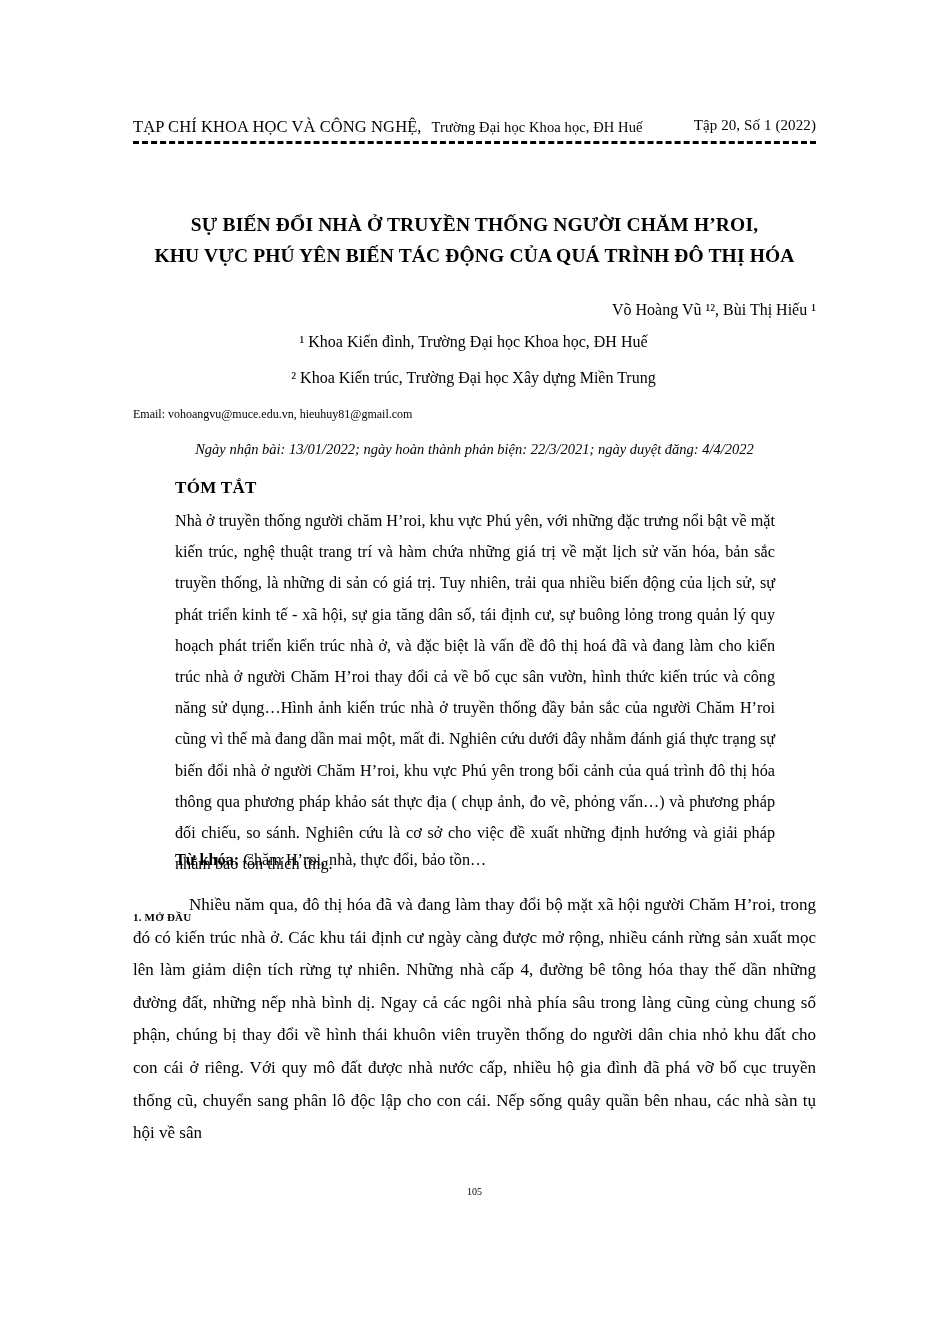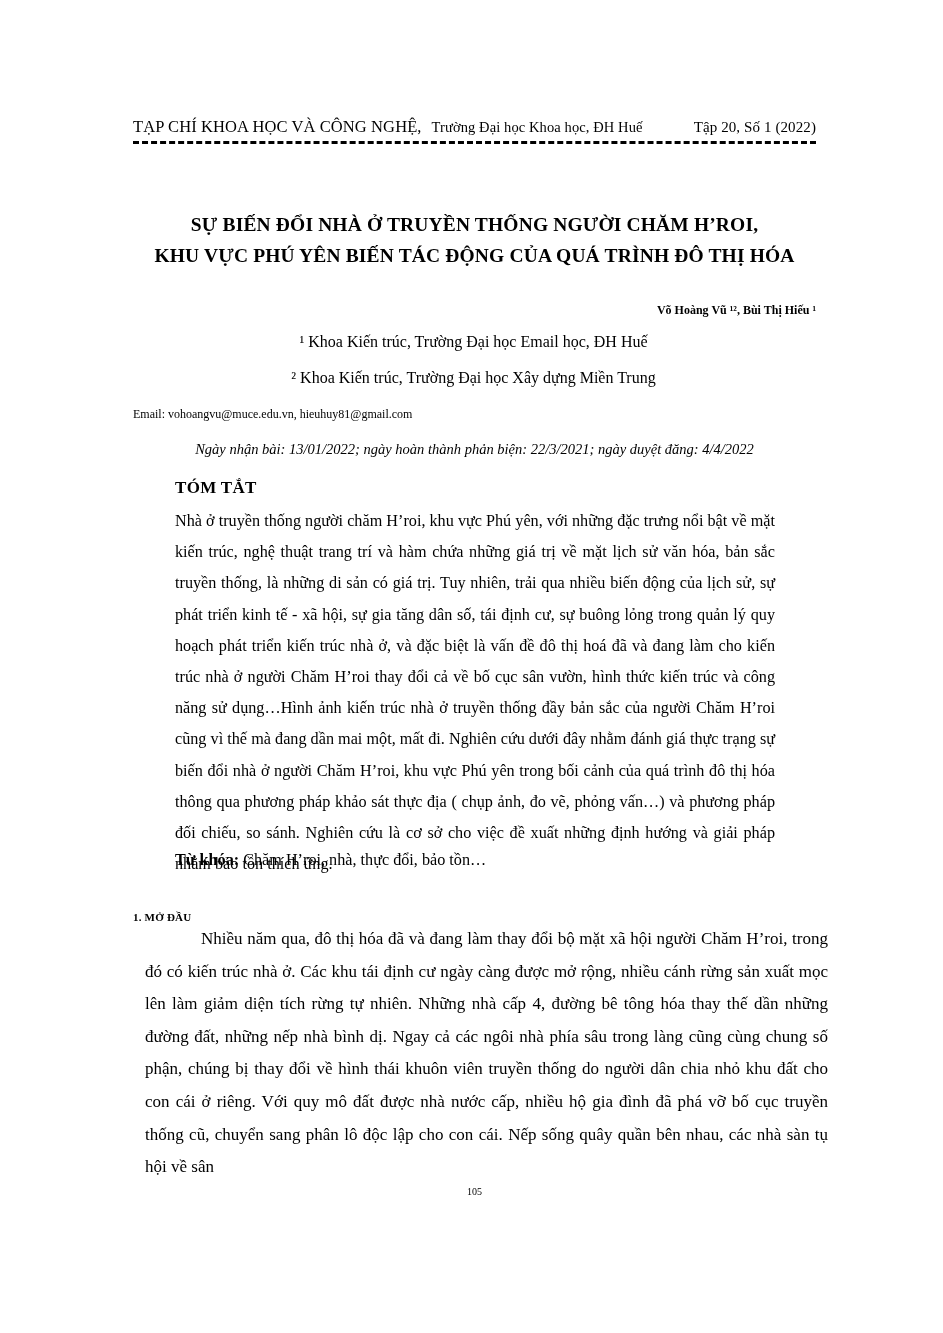--- a/index.html
+++ b/index.html
@@ -20,21 +20,21 @@
     box-sizing: border-box;
   }
 
   
   .header {
     position: absolute;
     left: 133px;
     top: 117px;
     width: 683px;
     display: flex;
-    align-items: center;
+    align-items: flex-start;
     justify-content: space-between;
     font-size: 15.5px;
     letter-spacing: 0.1px;
     white-space: nowrap;
   }
   .header-left {
     display: flex;
     align-items: baseline;
   }
   .header-journal {
@@ -71,22 +71,22 @@
 
   
   .authors-block {
     position: absolute;
     left: 133px;
     top: 296px;
     width: 683px;
     text-align: right;
   }
   .author-names {
-    font-weight: bold;
-    font-size: 12px;
+    font-weight: normal;
+    font-size: 16px;
     line-height: 28px;
   }
   .affil {
     font-size: 16px;
     line-height: 36px;
     text-align: center;
     padding-right: 2px;
   }
   .email-line {
     font-size: 12px;
@@ -139,28 +139,27 @@
     position: absolute;
     left: 133px;
     top: 911px;
     font-weight: bold;
     font-size: 11px;
     letter-spacing: 0.2px;
   }
   .section-body {
     position: absolute;
     left: 133px;
-    top: 923px;
+    top: 889px;
     width: 683px;
     font-size: 17px;
     line-height: 32.6px;
     text-align: justify;
     text-justify: inter-word;
     text-indent: 56px;
-    margin-left: 12px;
   }
 
   
   .folio {
     position: absolute;
     left: 133px;
     top: 1186px;
     width: 683px;
     text-align: center;
     font-size: 10px;
@@ -180,21 +179,21 @@
   </div>
   <div class="header-rule"></div>
 
   <h1 class="title">
     <span class="title-line">SỰ BIẾN ĐỔI NHÀ Ở TRUYỀN THỐNG NGƯỜI CHĂM H’ROI,</span>
     <span class="title-line">KHU VỰC PHÚ YÊN BIẾN TÁC ĐỘNG CỦA QUÁ TRÌNH ĐÔ THỊ HÓA</span>
   </h1>
 
   <div class="authors-block">
     <div class="author-names">Võ Hoàng Vũ ¹², Bùi Thị Hiếu ¹</div>
-    <div class="affil">¹ Khoa Kiến trúc, Trường Đại học Email học, ĐH Huế</div>
+    <div class="affil">¹ Khoa Kiến đình, Trường Đại học Khoa học, ĐH Huế</div>
     <div class="affil">² Khoa Kiến trúc, Trường Đại học Xây dựng Miền Trung</div>
     <div class="email-line">Email: vohoangvu@muce.edu.vn, hieuhuy81@gmail.com</div>
   </div>
 
   <div class="dates-line">Ngày nhận bài: 13/01/2022; ngày hoàn thành phản biện: 22/3/2021; ngày duyệt đăng: 4/4/2022</div>
 
   <div class="abstract-heading">TÓM TẮT</div>
   <div class="abstract-body">Nhà ở truyền thống người chăm H’roi, khu vực Phú yên, với những đặc trưng nổi bật về mặt kiến trúc, nghệ thuật trang trí và hàm chứa những giá trị về mặt lịch sử văn hóa, bản sắc truyền thống, là những di sản có giá trị. Tuy nhiên, trải qua nhiều biến động của lịch sử, sự phát triển kinh tế - xã hội, sự gia tăng dân số, tái định cư, sự buông lỏng trong quản lý quy hoạch phát triển kiến trúc nhà ở, và đặc biệt là vấn đề đô thị hoá đã và đang làm cho kiến trúc nhà ở người Chăm H’roi thay đổi cả về bố cục sân vườn, hình thức kiến trúc và công năng sử dụng…Hình ảnh kiến trúc nhà ở truyền thống đầy bản sắc của người Chăm H’roi cũng vì thế mà đang dần mai một, mất đi. Nghiên cứu dưới đây nhằm đánh giá thực trạng sự biến đổi nhà ở người Chăm H’roi, khu vực Phú yên trong bối cảnh của quá trình đô thị hóa thông qua phương pháp khảo sát thực địa ( chụp ảnh, đo vẽ, phỏng vấn…) và phương pháp đối chiếu, so sánh. Nghiên cứu là cơ sở cho việc đề xuất những định hướng và giải pháp nhằm bảo tồn thích ứng.</div>
 
   <div class="keywords">

